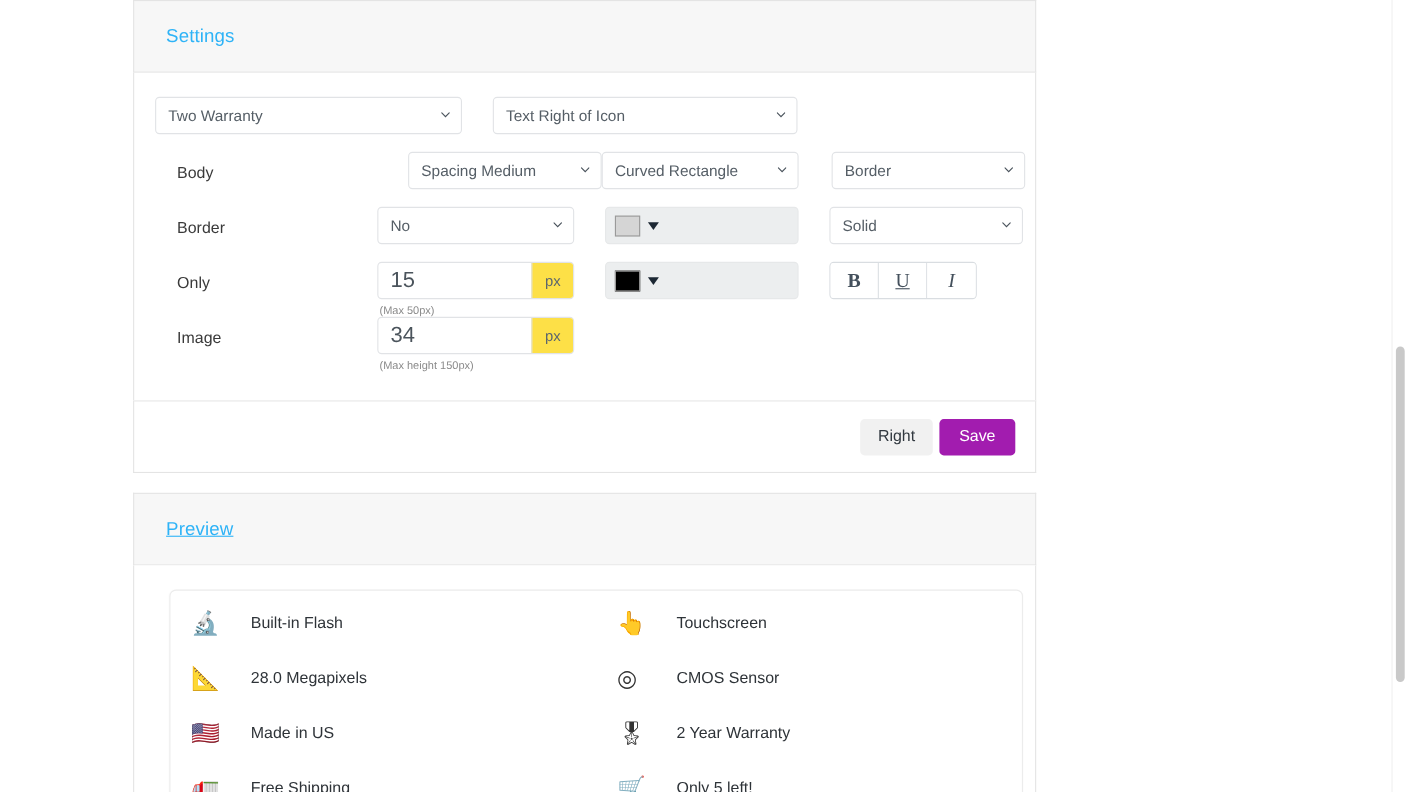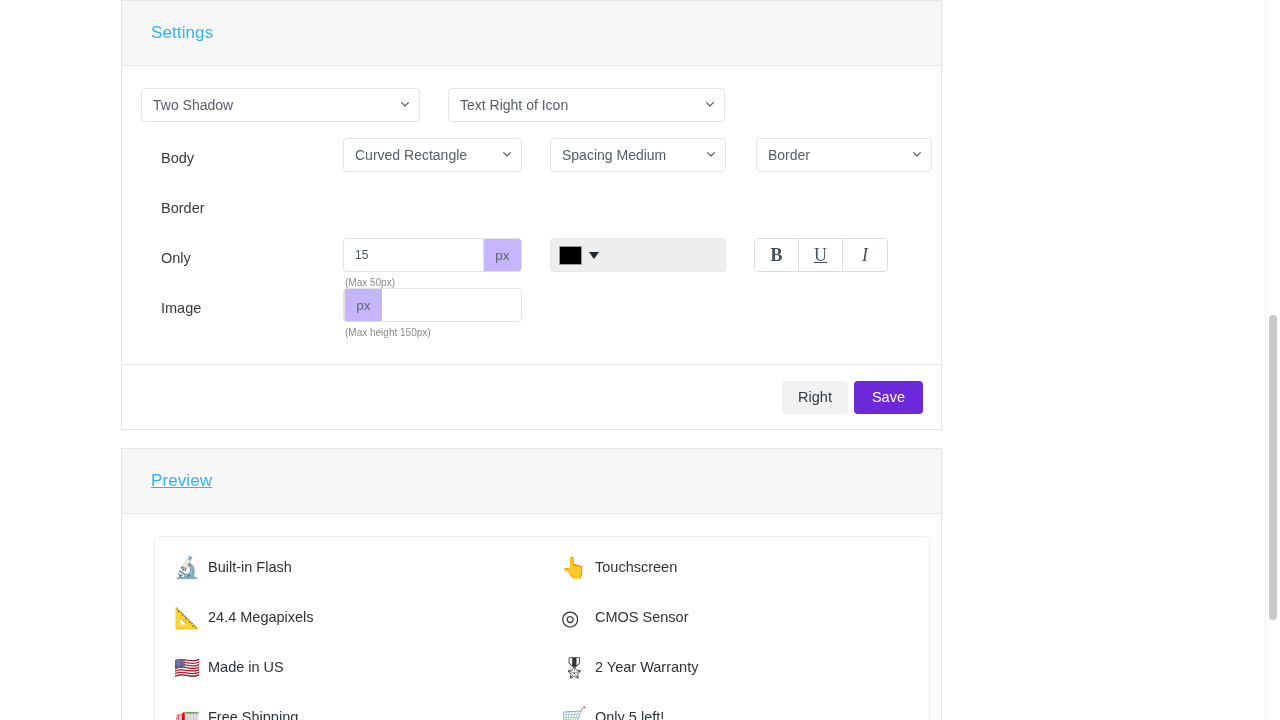--- a/index.html
+++ b/index.html
@@ -129,34 +129,35 @@
     border-radius: 4px;
     overflow: hidden;
     background: #ffffff;
   }
   .num-input {
     flex: 1;
     border: none;
     outline: none;
     background: transparent;
     font-family: "Liberation Sans", sans-serif;
-    font-size: 12px;
+    font-size: 20px;
     color: #4b545c;
     padding: 0 11px;
     min-width: 0;
   }
   .num-suffix {
     width: 38px;
-    background: #c4b5fd;
+    background: #fde047;
     border-left: 1px solid #e1e3e6;
     display: flex;
     align-items: center;
     justify-content: center;
     font-size: 13.5px;
     color: #5c666e;
+    margin-left: 36px;
   }
 
   
   .color-pick {
     width: 176px;
     height: 34px;
     background: #eceeef;
     border: 1px solid #e6e8e9;
     border-radius: 4px;
     display: flex;
@@ -214,21 +215,21 @@
   .btn {
     height: 33px;
     border-radius: 4px;
     border: none;
     font-family: "Liberation Sans", sans-serif;
     font-size: 14.5px;
     padding: 0 16px;
     cursor: pointer;
   }
   .btn-cancel { background: #f1f1f1; color: #31383f; }
-  .btn-save   { background: #6d28d9; color: #ffffff; margin-left: 6px; padding: 0 18px; }
+  .btn-save   { background: #a21caf; color: #ffffff; margin-left: 6px; padding: 0 18px; }
 
   
   #preview-head { margin-top: 18px; }
   #preview-body {
     border: 1px solid #e4e4e4;
     border-top: none;
     background: #ffffff;
     padding: 22px 0 0 0;
     height: 210px;
     overflow: hidden;
@@ -254,89 +255,111 @@
   .feat-icon {
     width: 34px;
     height: 28px;
     display: flex;
     align-items: center;
     justify-content: flex-start;
     font-size: 21px;
     line-height: 1;
   }
   .feat-label {
-    margin-left: 0;
+    margin-left: 20px;
     font-size: 14.5px;
     color: #2e3338;
   }
 </style>
 </head>
 <body>
 
 <div id="page">
 
   <div class="panel-head">
     <a href="#" class="panel-head-link">Settings</a>
   </div>
 
   <div id="settings-body">
 
     <div class="form-row">
       <div class="row-fields">
         <div class="sel w-style">
-          <span>Two Shadow</span>
+          <span>Two Warranty</span>
           <span class="chev">
             <svg width="8" height="8" viewBox="0 0 8 8">
                 <path d="M0.6 1.6 L4 5 L7.4 1.6" fill="none" stroke="#4c555e" stroke-width="1.1" stroke-linecap="round"></path>
               </svg>
           </span>
         </div>
         <div class="sel w-align gap-28">
           <span>Text Right of Icon</span>
           <span class="chev">
             <svg width="8" height="8" viewBox="0 0 8 8">
                 <path d="M0.6 1.6 L4 5 L7.4 1.6" fill="none" stroke="#4c555e" stroke-width="1.1" stroke-linecap="round"></path>
               </svg>
           </span>
         </div>
       </div>
     </div>
 
     <div class="form-row">
       <div class="row-label">Body</div>
       <div class="row-fields">
+        <div class="sel w-body2 gap-28">
+          <span>Spacing Medium</span>
+          <span class="chev">
+            <svg width="8" height="8" viewBox="0 0 8 8">
+                <path d="M0.6 1.6 L4 5 L7.4 1.6" fill="none" stroke="#4c555e" stroke-width="1.1" stroke-linecap="round"></path>
+              </svg>
+          </span>
+        </div>
         <div class="sel w-body1">
           <span>Curved Rectangle</span>
           <span class="chev">
             <svg width="8" height="8" viewBox="0 0 8 8">
                 <path d="M0.6 1.6 L4 5 L7.4 1.6" fill="none" stroke="#4c555e" stroke-width="1.1" stroke-linecap="round"></path>
               </svg>
           </span>
         </div>
-        <div class="sel w-body2 gap-28">
-          <span>Spacing Medium</span>
-          <span class="chev">
-            <svg width="8" height="8" viewBox="0 0 8 8">
-                <path d="M0.6 1.6 L4 5 L7.4 1.6" fill="none" stroke="#4c555e" stroke-width="1.1" stroke-linecap="round"></path>
-              </svg>
-          </span>
-        </div>
         <div class="sel w-body3 gap-30">
           <span>Border</span>
           <span class="chev">
             <svg width="8" height="8" viewBox="0 0 8 8">
                 <path d="M0.6 1.6 L4 5 L7.4 1.6" fill="none" stroke="#4c555e" stroke-width="1.1" stroke-linecap="round"></path>
               </svg>
           </span>
         </div>
       </div>
     </div>
 
     <div class="form-row">
       <div class="row-label">Border</div>
+      <div class="row-fields">
+        <div class="sel w-border">
+          <span>No</span>
+          <span class="chev">
+            <svg width="8" height="8" viewBox="0 0 8 8">
+                <path d="M0.6 1.6 L4 5 L7.4 1.6" fill="none" stroke="#4c555e" stroke-width="1.1" stroke-linecap="round"></path>
+              </svg>
+          </span>
+        </div>
+        <div class="color-pick gap-28">
+          <span class="swatch" style="background: rgb(213, 213, 213);"></span>
+          <span class="caret-down"></span>
+        </div>
+        <div class="sel w-solid gap-28">
+          <span>Solid</span>
+          <span class="chev">
+            <svg width="8" height="8" viewBox="0 0 8 8">
+                <path d="M0.6 1.6 L4 5 L7.4 1.6" fill="none" stroke="#4c555e" stroke-width="1.1" stroke-linecap="round"></path>
+              </svg>
+          </span>
+        </div>
+      </div>
     </div>
 
     <div class="form-row">
       <div class="row-label">Only</div>
       <div class="row-fields">
         <div class="field-wrap">
           <div class="num-group">
             <input class="num-input" type="text" value="15" style="">
             <span class="num-suffix">px</span>
           </div>
@@ -352,20 +375,21 @@
           <div class="gbtn i">I</div>
         </div>
       </div>
     </div>
 
     <div class="form-row">
       <div class="row-label">Image</div>
       <div class="row-fields">
         <div class="field-wrap">
           <div class="num-group">
+            <input class="num-input" type="text" value="34" style="">
             <span class="num-suffix">px</span>
           </div>
           <div class="field-hint">(Max height 150px)</div>
         </div>
       </div>
     </div>
 
   </div>
 
   <div id="settings-footer">
@@ -383,21 +407,21 @@
           <div class="feat">
             <span class="feat-icon">🔬</span>
             <span class="feat-label">Built-in Flash</span>
           </div>
           <div class="feat">
             <span class="feat-icon">👆</span>
             <span class="feat-label">Touchscreen</span>
           </div>
           <div class="feat">
             <span class="feat-icon">📐</span>
-            <span class="feat-label">24.4 Megapixels</span>
+            <span class="feat-label">28.0 Megapixels</span>
           </div>
           <div class="feat">
             <span class="feat-icon">◎</span>
             <span class="feat-label">CMOS Sensor</span>
           </div>
           <div class="feat">
             <span class="feat-icon">🇺🇸</span>
             <span class="feat-label">Made in US</span>
           </div>
           <div class="feat">

